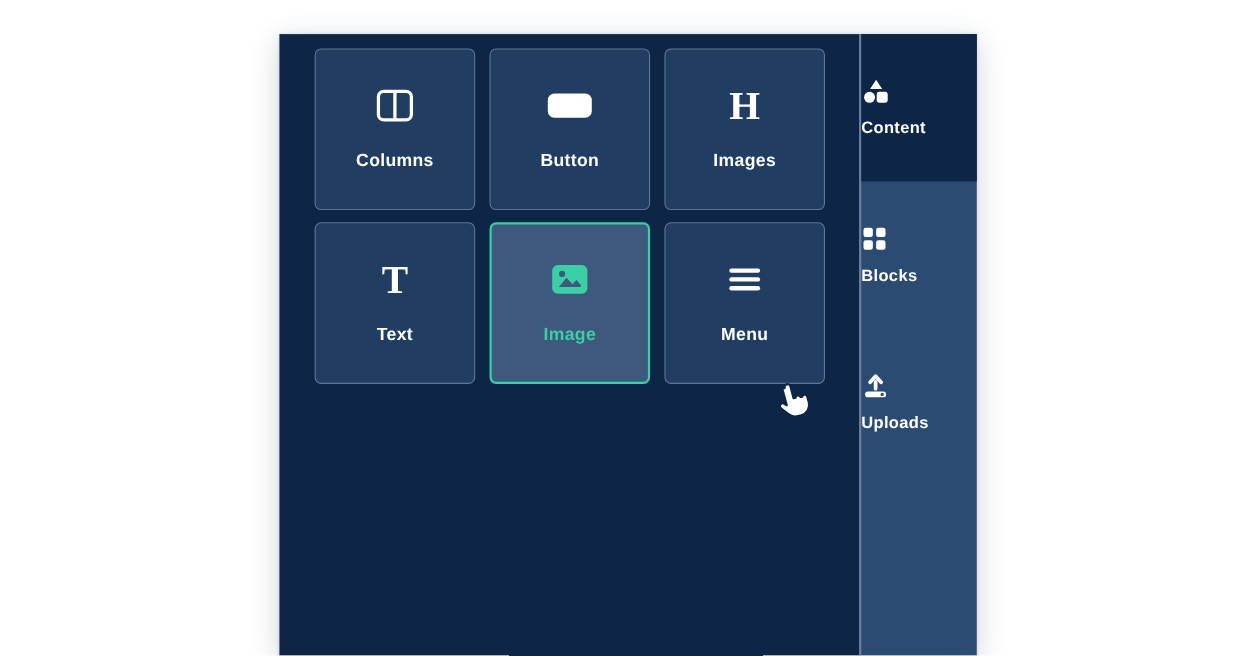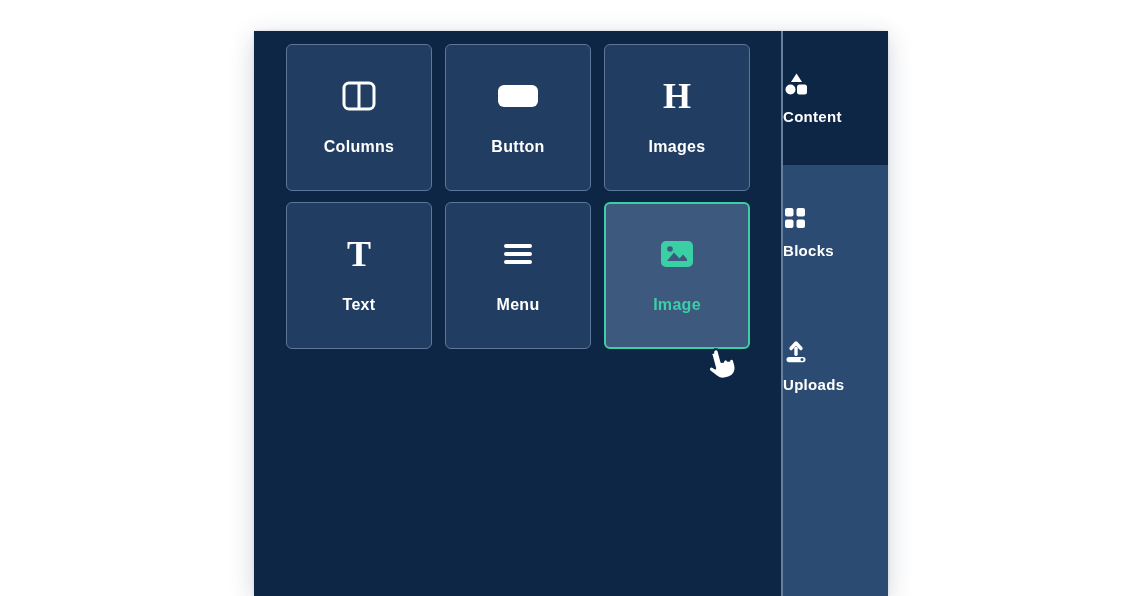--- a/index.html
+++ b/index.html
@@ -66,40 +66,40 @@
           <span class="tlabel">Images</span>
         </div>
 
         <div class="tile">
           <span class="ticon">
             <span class="glyph">T</span>
           </span>
           <span class="tlabel">Text</span>
         </div>
 
+        <div class="tile selected">
+          <span class="ticon">
+            <svg width="36" height="30" viewBox="0 0 36 30">
+                <rect x="2" y="2" width="32" height="26" rx="5" fill="#3CCFA5"></rect>
+                <circle cx="11" cy="10" r="2.8" fill="#3D5A7E"></circle>
+                <path d="M8 22 L15 13.5 L20.5 19.5 L24 15.5 L28 20 L28 22 Z" fill="#3D5A7E"></path>
+              </svg>
+          </span>
+          <span class="tlabel">Image</span>
+        </div>
+
         <div class="tile">
           <span class="ticon">
             <svg width="30" height="22" viewBox="0 0 30 22">
                 <rect x="1" y="1" width="28" height="4" rx="2" fill="#fff"></rect>
                 <rect x="1" y="9" width="28" height="4" rx="2" fill="#fff"></rect>
                 <rect x="1" y="17" width="28" height="4" rx="2" fill="#fff"></rect>
               </svg>
           </span>
           <span class="tlabel">Menu</span>
-        </div>
-
-        <div class="tile selected">
-          <span class="ticon">
-            <svg width="36" height="30" viewBox="0 0 36 30">
-                <rect x="2" y="2" width="32" height="26" rx="5" fill="#3CCFA5"></rect>
-                <circle cx="11" cy="10" r="2.8" fill="#3D5A7E"></circle>
-                <path d="M8 22 L15 13.5 L20.5 19.5 L24 15.5 L28 20 L28 22 Z" fill="#3D5A7E"></path>
-              </svg>
-          </span>
-          <span class="tlabel">Image</span>
         </div>
 
 
       </div>
     </div>
 
     <div class="sidebar">
 
       <div class="tab active">
         <span class="sicon">

